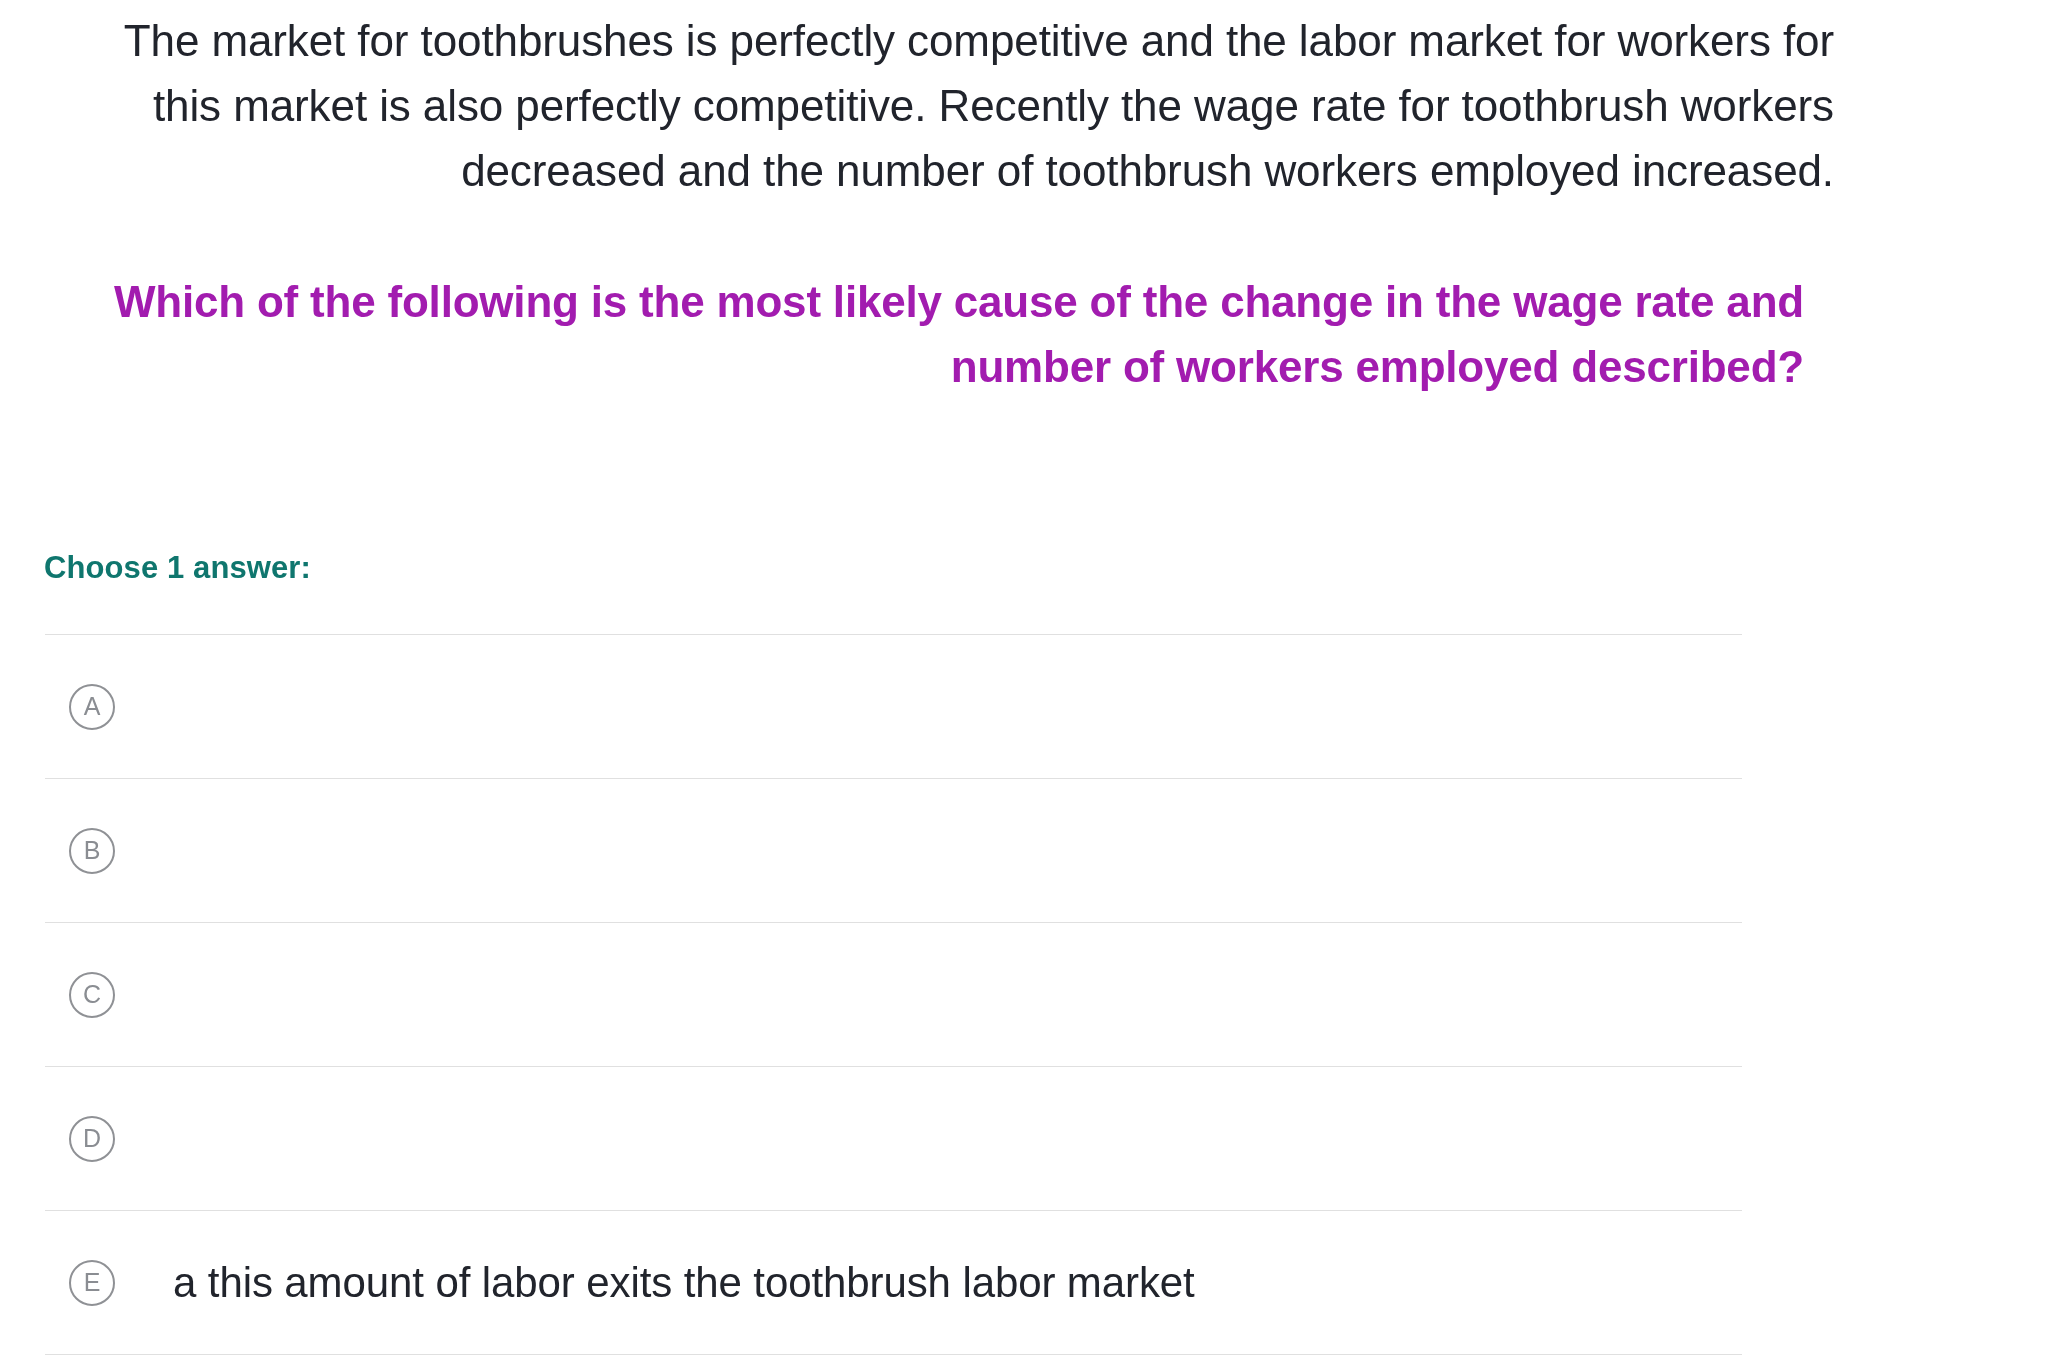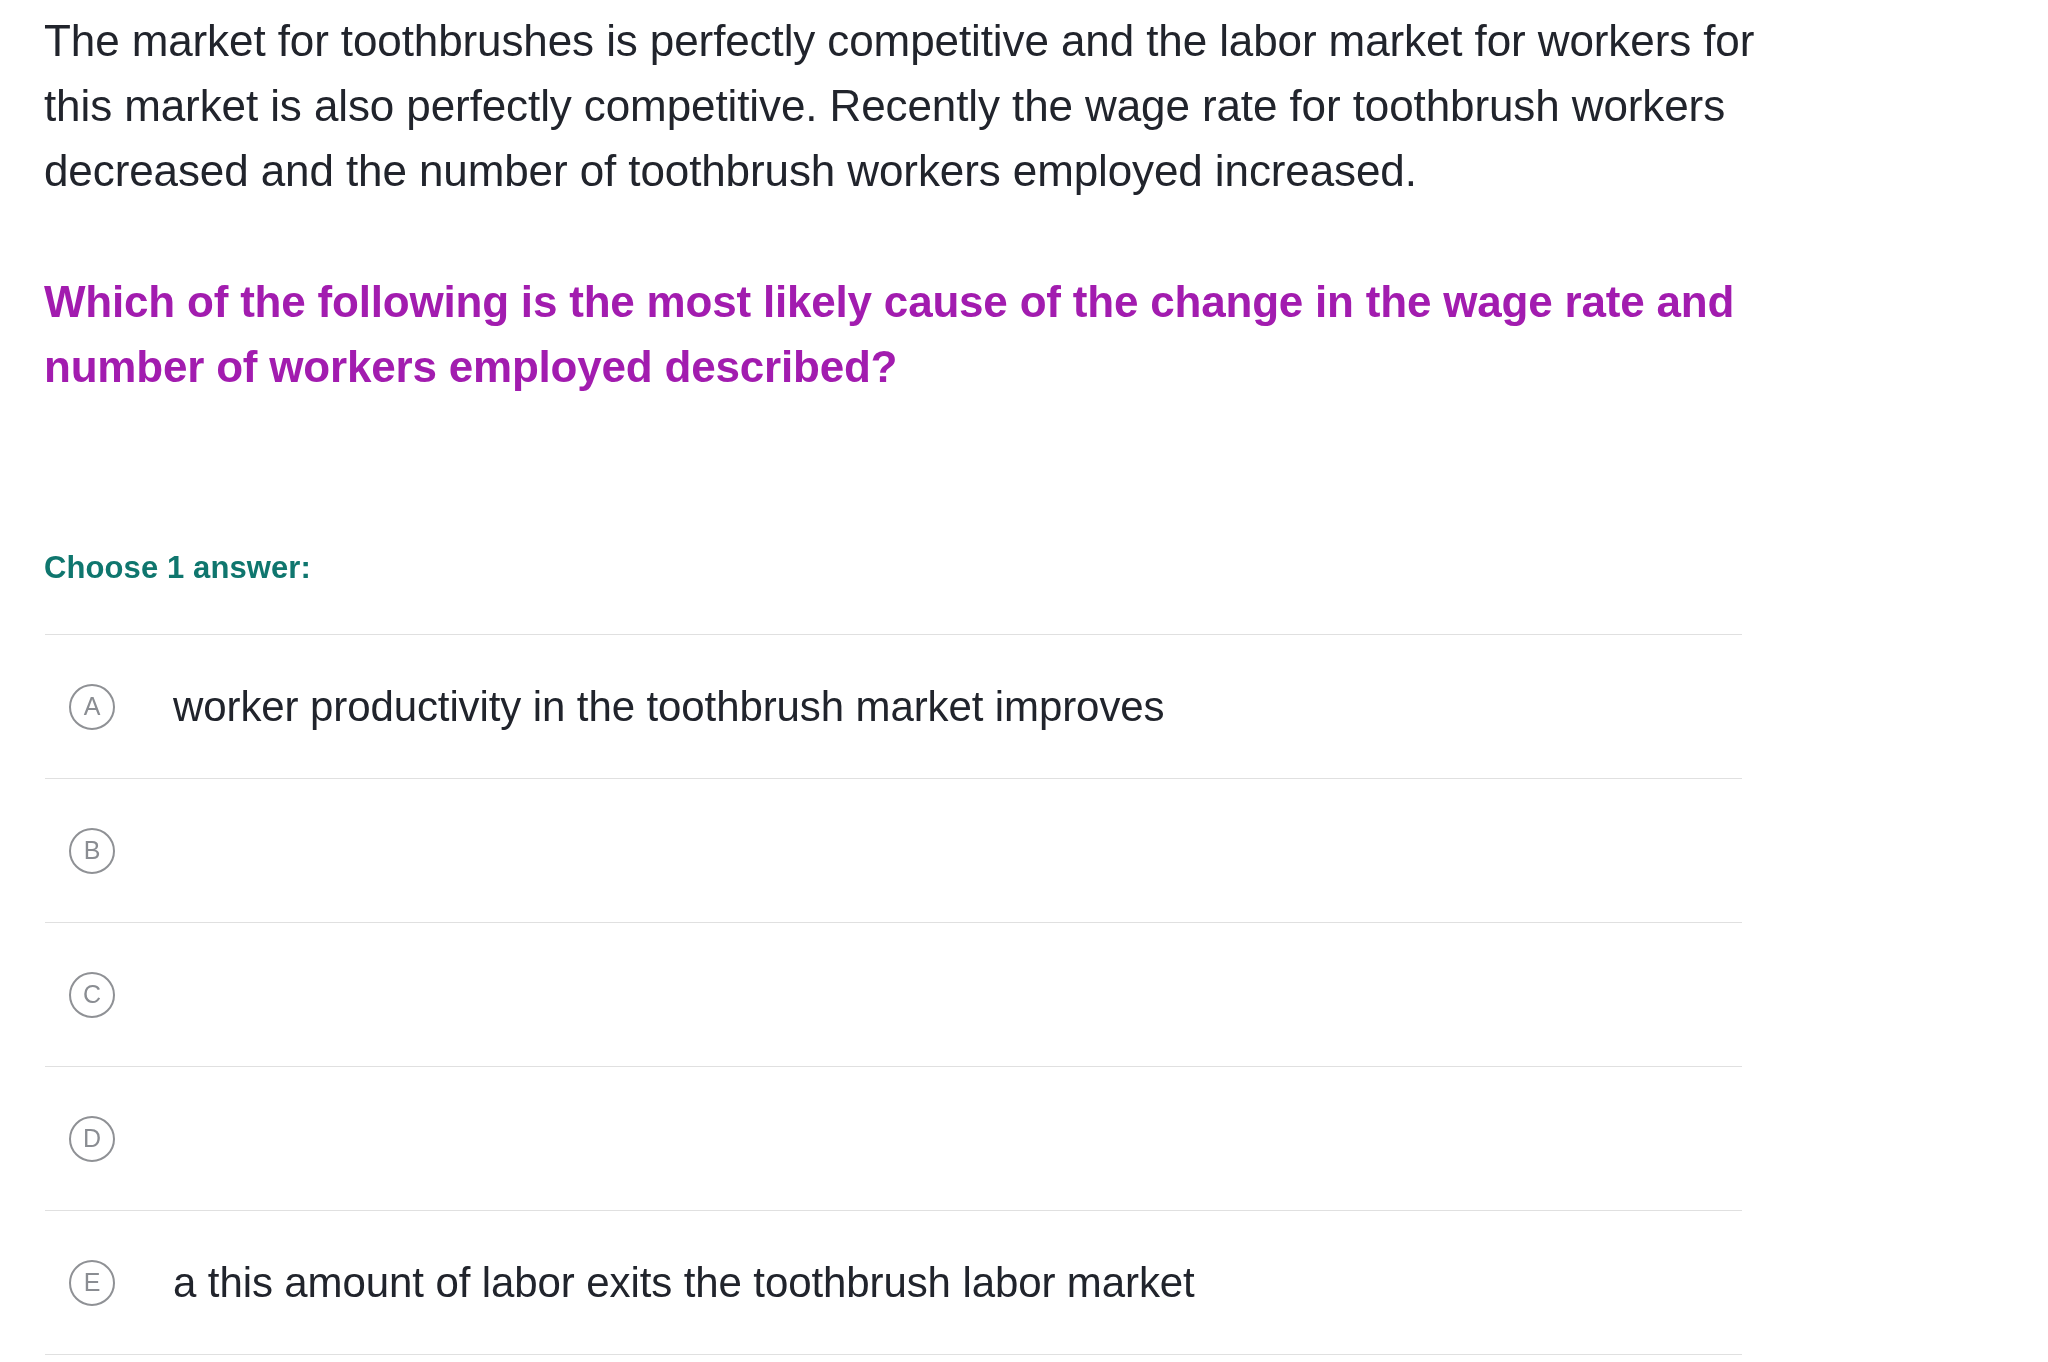--- a/index.html
+++ b/index.html
@@ -15,20 +15,21 @@
     overflow: hidden;
     -webkit-font-smoothing: antialiased;
   }
 
   .page {
     position: relative;
     width: 1720px;
     height: 1362px;
     box-sizing: border-box;
     padding: 0;
+    text-align: right;
   }
 
   
   .stem-block {
     position: absolute;
     left: 44px;
     top: 8px;
     width: 1790px;
   }
   .stem-paragraph {
@@ -121,21 +122,20 @@
   <div class="choose-label">Choose 1 answer:</div>
 
   <div class="choices">
 
     <div class="divider"></div>
 
     <div class="choice-row">
       <span class="choice-badge">
         <span>A</span>
       </span>
-      <span class="choice-text">worker productivity in the toothbrush market improves</span>
     </div>
 
     <div class="divider"></div>
 
     <div class="choice-row">
       <span class="choice-badge">
         <span>B</span>
       </span>
     </div>
 

